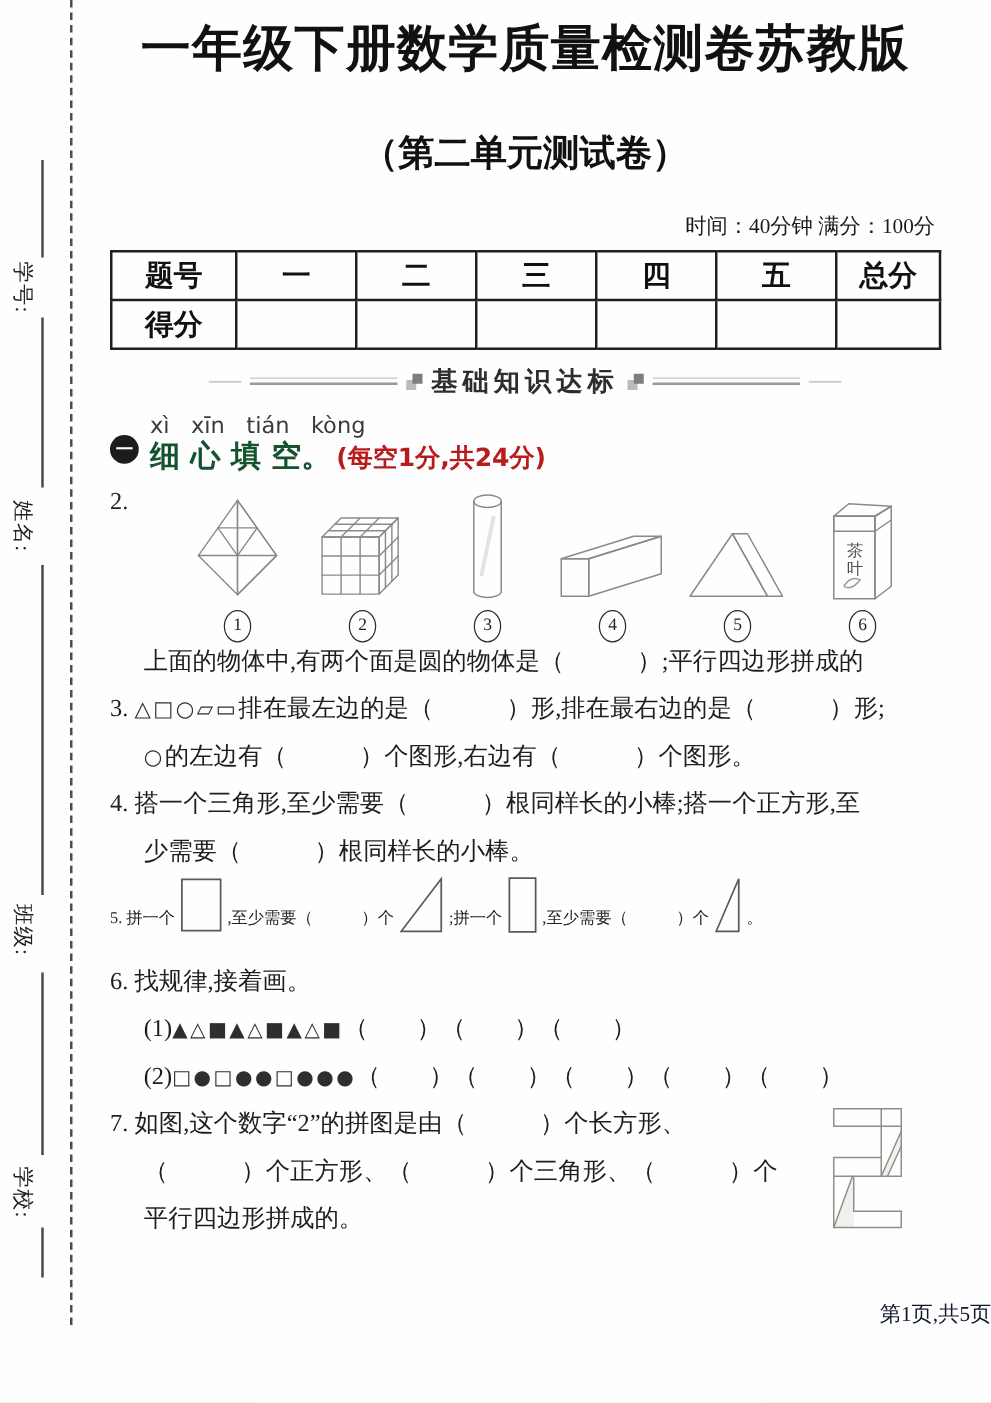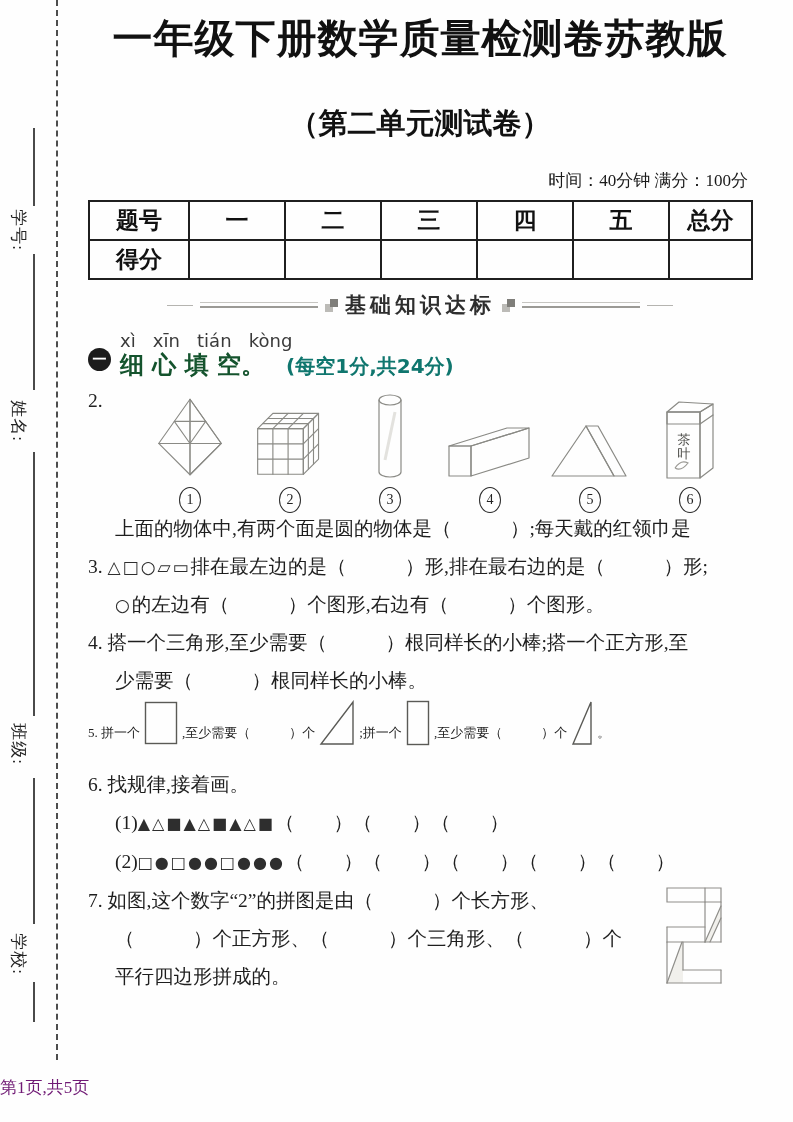--- a/index.html
+++ b/index.html
@@ -30,41 +30,41 @@
   .banner-title{font-family:"DejaVu Sans","Liberation Sans",sans-serif;font-weight:bold;font-size:21px;
         letter-spacing:4px;color:#2e2e2e;}
   
   .section1{margin-top:14px;display:flex;align-items:flex-start;gap:9px;}
   .badge{flex:none;margin-top:15px;width:23px;height:23px;border-radius:50%;background:#1c1c1c;color:#fff;
         display:inline-flex;align-items:center;justify-content:center;
         font-family:"DejaVu Sans",sans-serif;font-size:14px;font-weight:bold;}
   .pinyin{font-family:"DejaVu Sans","Liberation Sans",sans-serif;font-size:18px;line-height:16px;color:#3a3a3a;white-space:pre;}
   .sec-title-line{line-height:32px;white-space:nowrap;}
   .sec-title{font-family:"DejaVu Sans","Liberation Sans",sans-serif;font-weight:bold;font-size:24px;color:#14532d;}
-  .sec-note{font-family:"DejaVu Sans","Liberation Sans",sans-serif;font-weight:bold;font-size:20px;color:#0f766e;margin-left:17px;}
+  .sec-note{font-family:"DejaVu Sans","Liberation Sans",sans-serif;font-weight:bold;font-size:20px;color:#b91c1c;}
   
   .qline{font-size:19.5px;line-height:38px;color:#1e1e1e;white-space:nowrap;}
   .indent{padding-left:27px;}
   .geo{font-family:"DejaVu Sans","Liberation Sans",sans-serif;font-size:17px;letter-spacing:2px;color:#2e2e2e;}
   .geo-sm{font-size:16px;}
   
   .q2block{position:relative;margin-top:2px;height:124px;}
   .q2num{position:absolute;left:0;top:0;font-size:19.5px;line-height:30px;}
   .shape-row{margin-left:52px;width:600px;display:flex;}
   .shape-cell{flex:1;display:flex;flex-direction:column;align-items:center;justify-content:flex-end;}
   .shape-box{height:94px;display:flex;align-items:flex-end;justify-content:center;}
   .circ-num{margin-top:7px;width:20px;height:24px;border:1.5px solid #2b2b2b;border-radius:50%;
         display:inline-flex;align-items:center;justify-content:center;font-size:14px;color:#222;}
   
   .q5line{display:flex;align-items:center;line-height:48px;font-size:13px;white-space:nowrap;text-align:center;}
   .q5line svg{margin:0 4px;flex:none;}
   
   .q7{position:relative;}
   .fig2-wrap{position:absolute;left:578px;top:4px;}
-  .footer{position:absolute;left:0;right:0;top:1076px;text-align:left;font-size:17px;color:#701a75;}
+  .footer{position:absolute;left:0;right:0;top:1040px;text-align:right;font-size:17px;color:#0f172a;}
   svg .ln{stroke:#8a8a85;stroke-width:1.2;fill:none;stroke-linejoin:round;stroke-linecap:round;}
 </style>
 </head>
 <body>
 
 <div class="page">
 
   <div class="binding-line"></div>
   <div class="write-seg seg1"></div>
   <div class="write-seg seg2"></div>
@@ -222,21 +222,21 @@
               <text x="24" y="70" font-size="13" fill="#4a4a46" text-anchor="middle">叶</text>
               <path d="M15,80 q6,-9 13,-5 q-7,9 -13,5" fill="none" stroke="#9a9994" stroke-width="1.2"></path>
             </svg>
           </span>
           <span class="circ-num">6</span>
         </div>
 
       </div>
     </div>
 
-    <div class="qline indent">上面的物体中,有两个面是圆的物体是（　　　）;每天戴的红领巾是</div>
+    <div class="qline indent">上面的物体中,有两个面是圆的物体是（　　　）;平行四边形拼成的</div>
 
     <div class="qline"><span>3. </span><span class="geo">△□○▱▭</span><span>排在最左边的是（　　　）形,排在最右边的是（　　　）形;</span></div>
     <div class="qline indent"><span class="geo">○</span><span>的左边有（　　　）个图形,右边有（　　　）个图形。</span></div>
 
     <div class="qline">4. 搭一个三角形,至少需要（　　　）根同样长的小棒;搭一个正方形,至</div>
     <div class="qline indent">少需要（　　　）根同样长的小棒。</div>
 
     <div class="q5line">
       <span>5. 拼一个</span>
       <span><svg width="34" height="44" viewBox="0 0 34 44">

